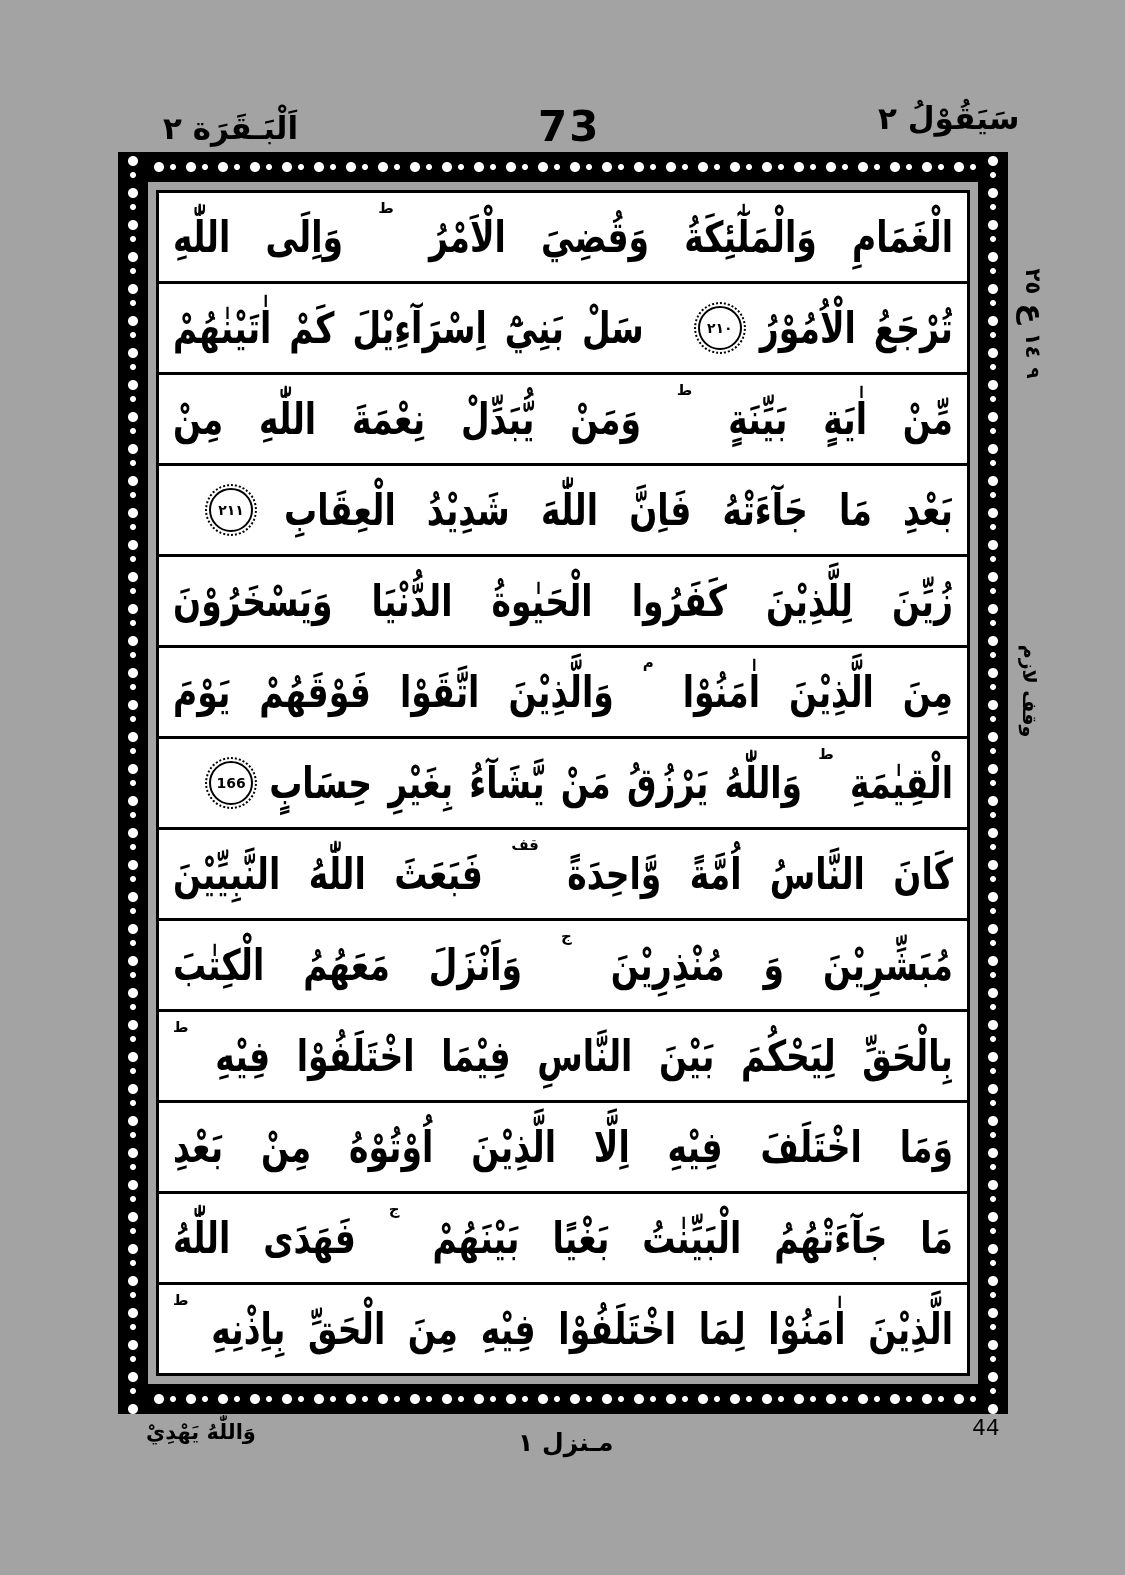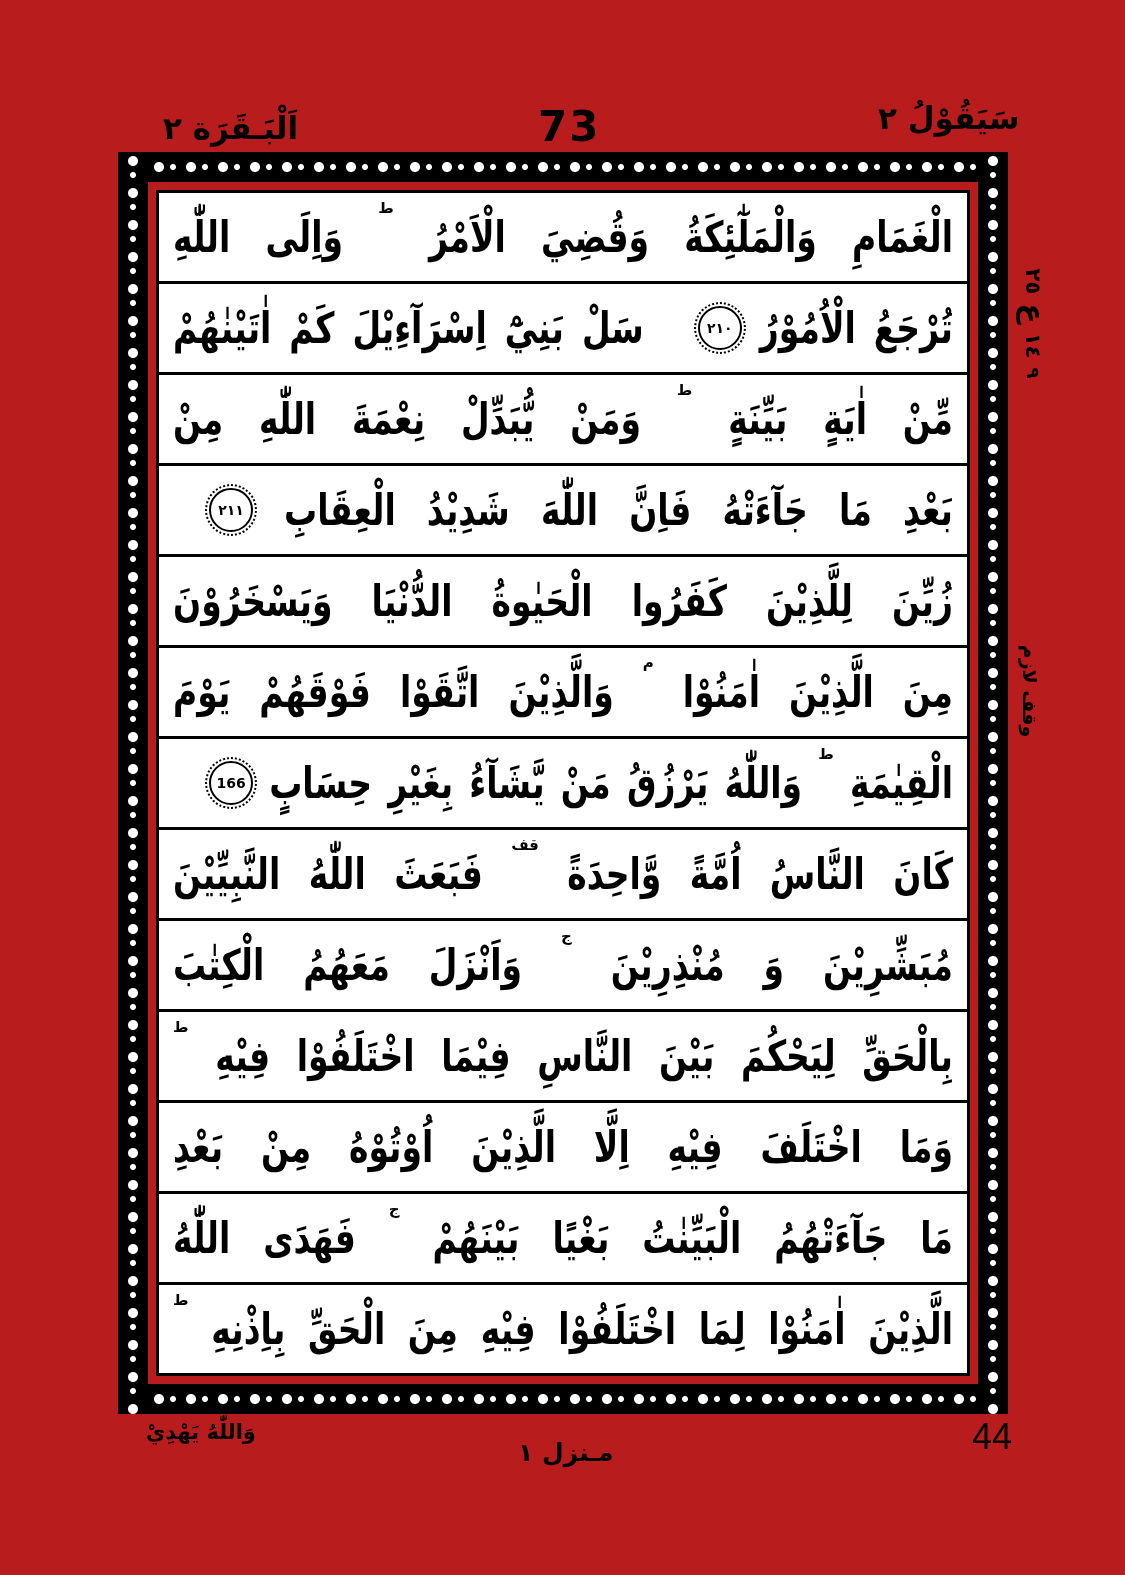--- a/index.html
+++ b/index.html
@@ -1,17 +1,17 @@
 <!DOCTYPE html>
 <html lang="ar"><head>
 <meta charset="utf-8">
 <style>
   html,body{margin:0;padding:0;background:#ffffff;}
   .page{
-    position:relative;width:1125px;height:1575px;background:#b91c1c;color:#000;
+    position:relative;width:1125px;height:1575px;background:#a3a3a3;color:#000;
     font-family:"DejaVu Sans",sans-serif;overflow:hidden;
   }
   
   .hdr{position:absolute;font-weight:700;white-space:nowrap;direction:rtl;}
   .hdr-left{left:163px;top:110px;font-size:31px;}
   .hdr-center{left:538px;top:102px;font-size:42px;letter-spacing:2px;}
   .hdr-right{left:838px;top:100px;font-size:31px;margin-left:40px;}
   
   .frame{position:absolute;left:118px;top:152px;width:890px;height:1262px;}
   .band{position:absolute;background-color:#000;}
@@ -58,23 +58,23 @@
   .ruku{transform:rotate(90deg);display:flex;align-items:center;gap:9px;direction:ltr;white-space:nowrap;}
   .ruku .n1{font-size:21px;font-weight:700;}
   .ruku .ain{font-size:30px;font-weight:700;}
   .ruku .n2{font-size:21px;font-weight:700;}
   .ruku .n3{font-size:18px;font-weight:700;}
   .waqfnote-wrap{left:998px;top:636px;width:64px;height:110px;}
   .waqfnote{transform:rotate(90deg);font-size:19px;font-weight:700;white-space:nowrap;direction:rtl;}
   
   .ftr{position:absolute;white-space:nowrap;direction:rtl;}
   .catchword{left:146px;top:1420px;font-size:21px;font-weight:700;}
-  .manzil{left:518px;top:1428px;font-size:25px;font-weight:700;margin-top:10px;}
-  .pageno{left:972px;top:1416px;font-size:36px;font-weight:400;
-          font-family:Liberation Sans, sans-serif;direction:ltr;}
+  .manzil{left:518px;top:1428px;font-size:25px;font-weight:700;}
+  .pageno{left:972px;top:1416px;font-size:23px;font-weight:400;
+          font-family:Liberation Mono, monospace;direction:ltr;}
 </style>
 </head>
 <body>
 
 <div class="page">
 
   <div class="hdr hdr-left">اَلْبَـقَرَة ٢</div>
   <div class="hdr hdr-center">73</div>
   <div class="hdr hdr-right">سَيَقُوْلُ ٢</div>
 

